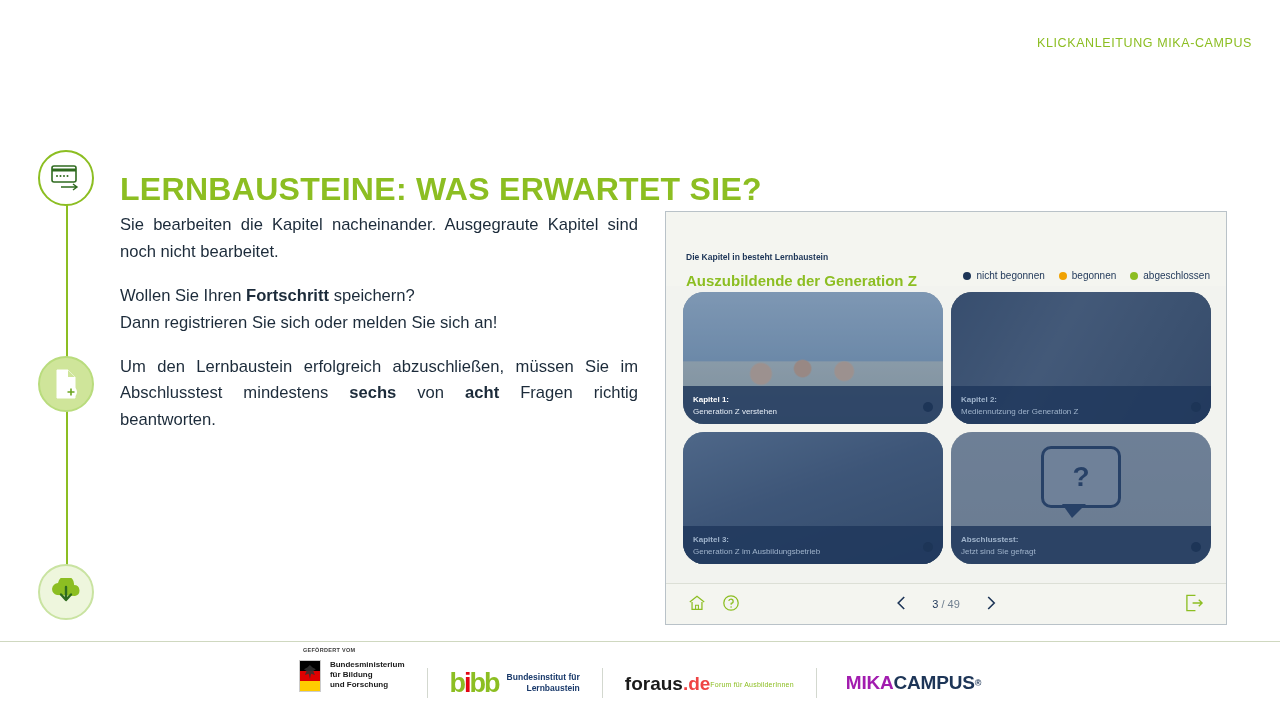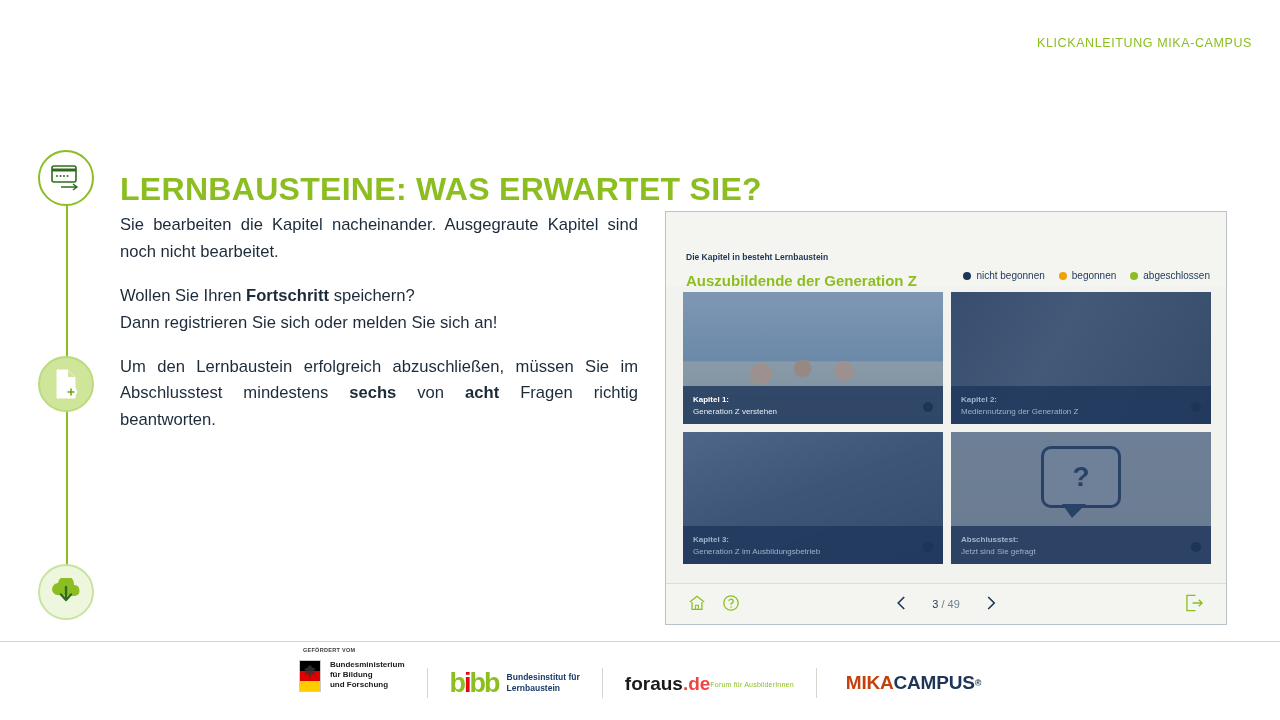--- a/index.html
+++ b/index.html
@@ -166,20 +166,21 @@
     height: 272px;
     display: grid;
     grid-template-columns: 1fr 1fr;
     grid-template-rows: 1fr 1fr;
     gap: 8px;
   }
   .card {
     position: relative;
     overflow: hidden;
     background: #5a6d80;
+    border-radius: 21px;
   }
   .card .ph {
     position: absolute;
     inset: 0;
   }
   .card .veil {
     position: absolute;
     inset: 0;
     background: rgba(40, 70, 110, 0.42);
   }
@@ -374,20 +375,21 @@
     color: #8cbe22;
     letter-spacing: -2px;
     line-height: 1;
   }
   .bibb-mark .b2 { color: #e30613; }
   .bibb-text {
     font-size: 8.5px;
     line-height: 1.3;
     color: #1a3a6b;
     font-weight: bold;
+    text-align: right;
   }
   .foraus {
     text-align: center;
   }
   .foraus-top {
     font-size: 19px;
     font-weight: bold;
     color: #1a1a1a;
     line-height: 1;
   }
@@ -398,21 +400,21 @@
     margin-top: 2px;
     letter-spacing: 0.2px;
   }
   .mika {
     font-size: 19px;
     font-weight: bold;
     color: #1d3557;
     letter-spacing: -0.2px;
     position: relative;
   }
-  .mika .mi { color: #c2410c; margin-left: 7px; }
+  .mika .mi { color: #a21caf; margin-left: 7px; }
   .mika .reg {
     font-size: 9px;
     vertical-align: super;
   }
 </style>
 </head>
 <body>
 
 <div class="slide">
 

